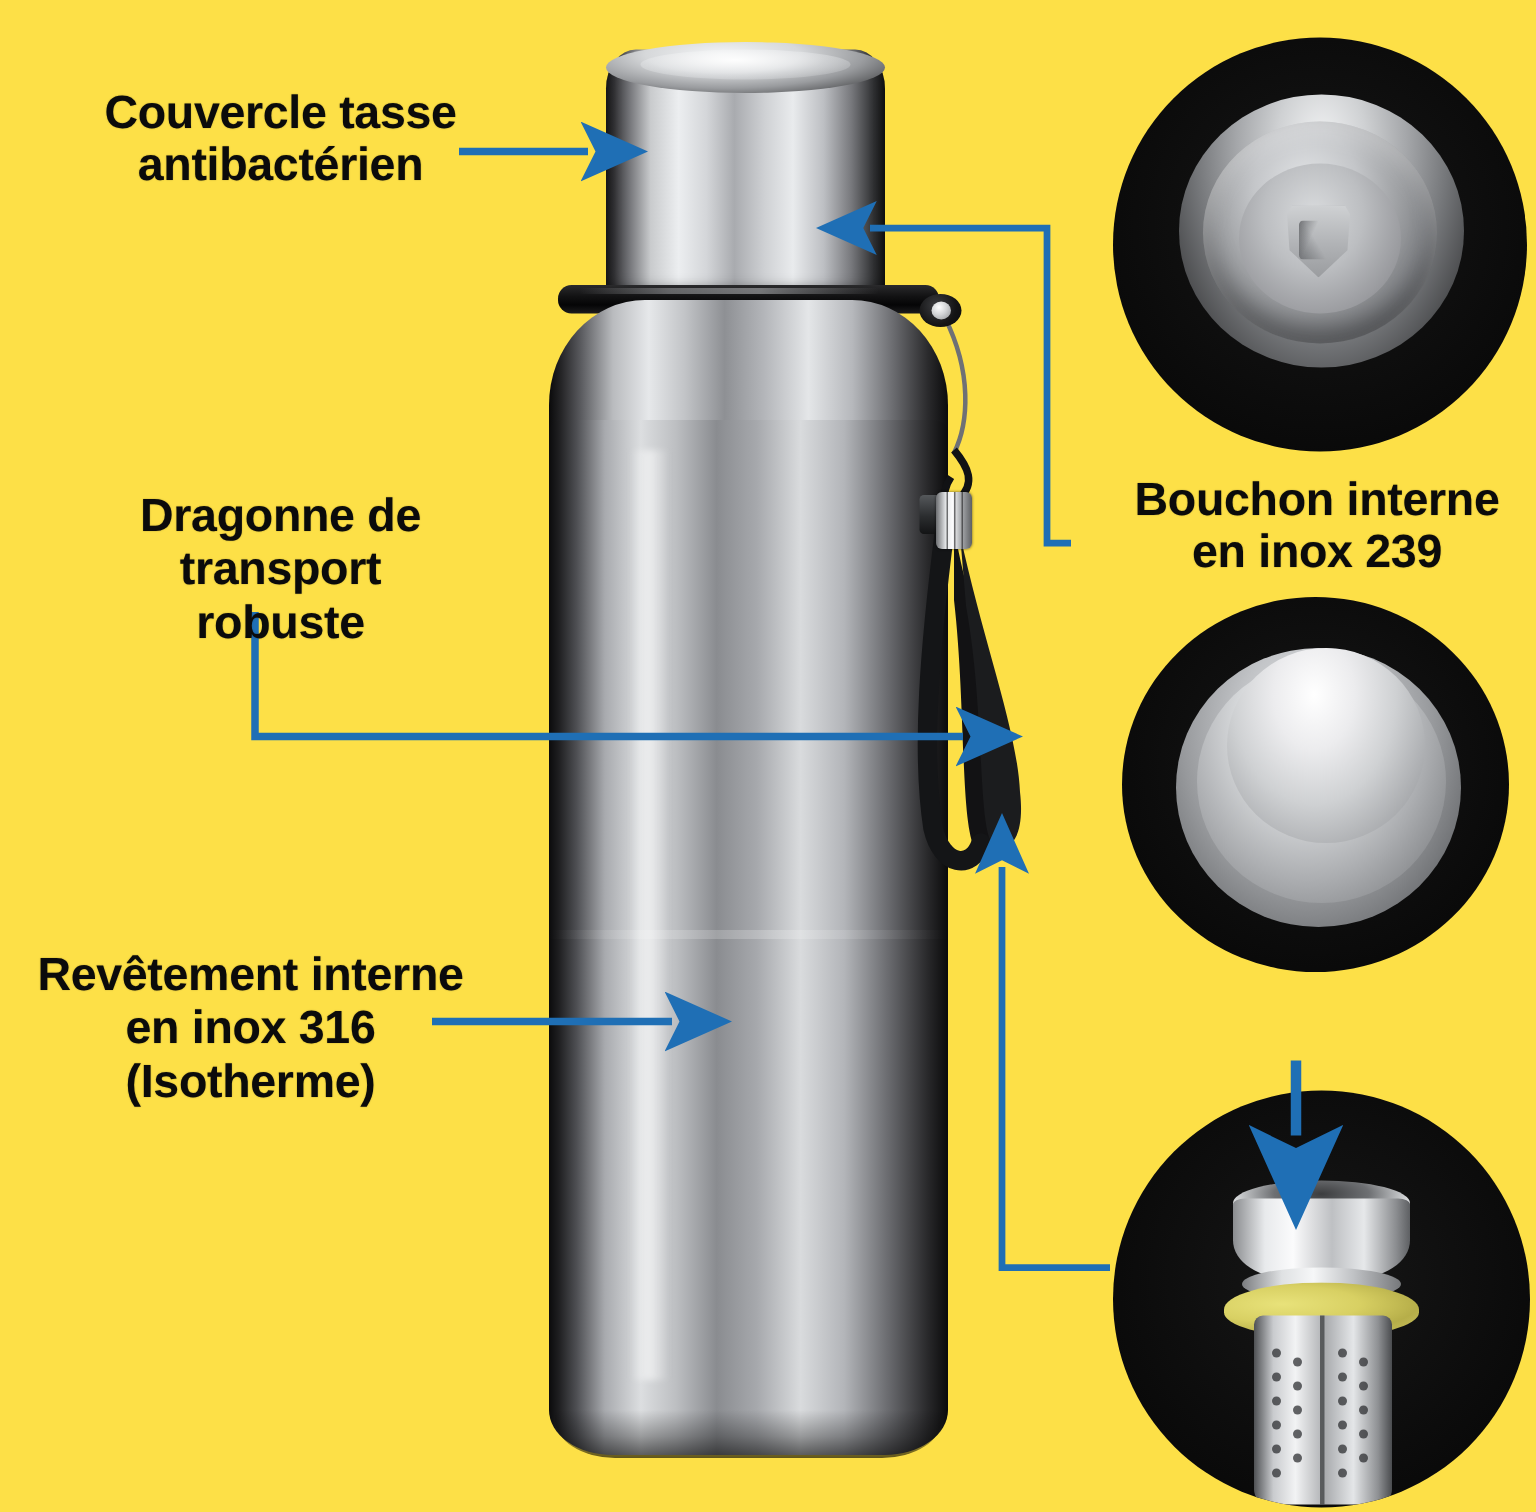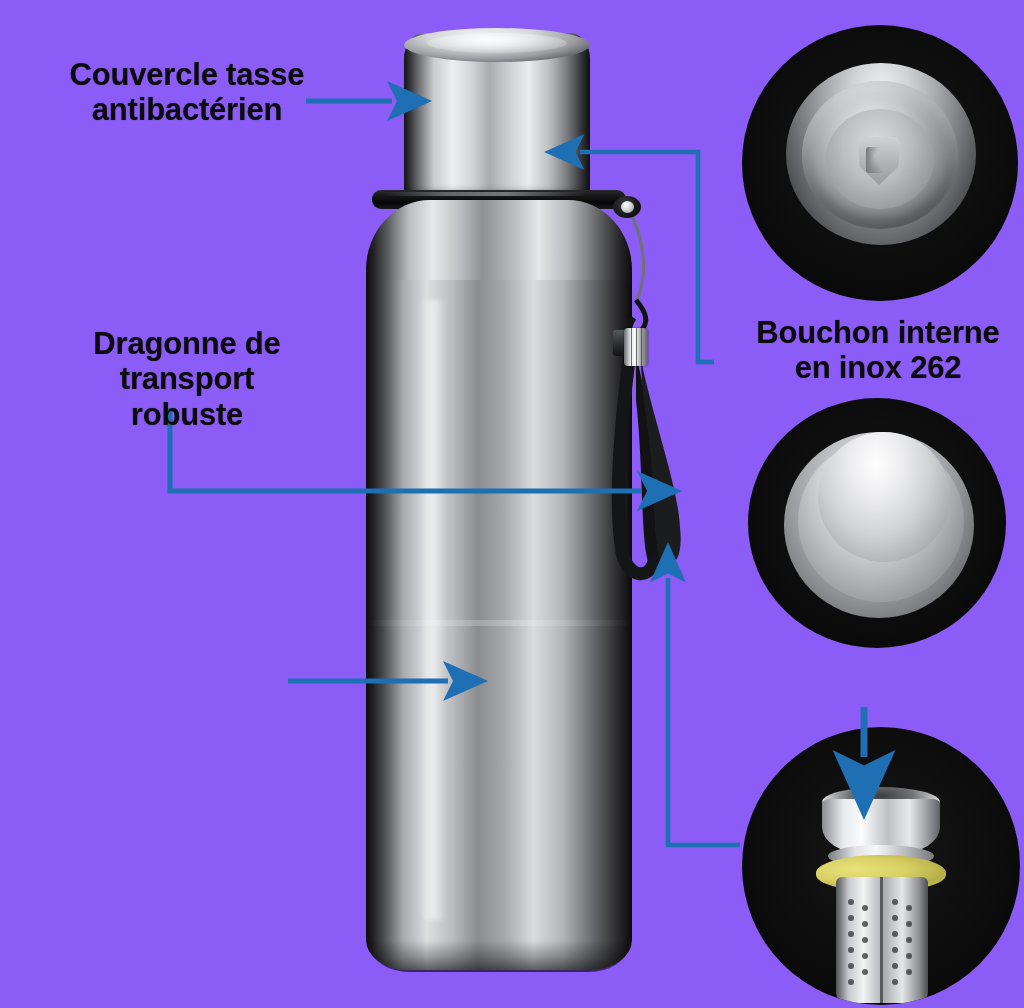--- a/index.html
+++ b/index.html
@@ -291,21 +291,21 @@
   .perf {
     position: absolute;
     width: 6px; height: 6px;
     border-radius: 50%;
     background: rgba(40,42,44,0.72);
   }
 </style>
 </head>
 <body>
 
-<div id="stage" style="background: #8b5cf6;">
+<div id="stage" style="background: #fde047;">
 
   <div class="bottle-wrap">
 
     <div class="cap"></div>
     <div class="cap-top"></div>
     <div class="cap-top-sheen"></div>
 
     <div class="neck-shadow"></div>
     <div class="collar"></div>
     <div class="collar-hi"></div>
@@ -401,18 +401,21 @@
 
     <line x1="864" y1="707" x2="864" y2="757" stroke="#1f6fb5" stroke-width="7" marker-end="url(#ah-dn)"></line>
   </svg>
 
   <div class="label center" style="left:62px; top:57px; width:250px;">Couvercle tasse
 antibactérien</div>
 
   <div class="label center" style="left:62px; top:326px; width:250px;">Dragonne de
 transport robuste</div>
 
+  <div class="label center" style="left:14px; top:632px; width:306px;">Revêtement interne
+en inox 316
+(Isotherme)</div>
 
   <div class="label center" style="left:736px; top:315px; width:284px;">Bouchon interne
-en inox 262</div>
+en inox 239</div>
 
 
 </div>
 
 </body></html>

